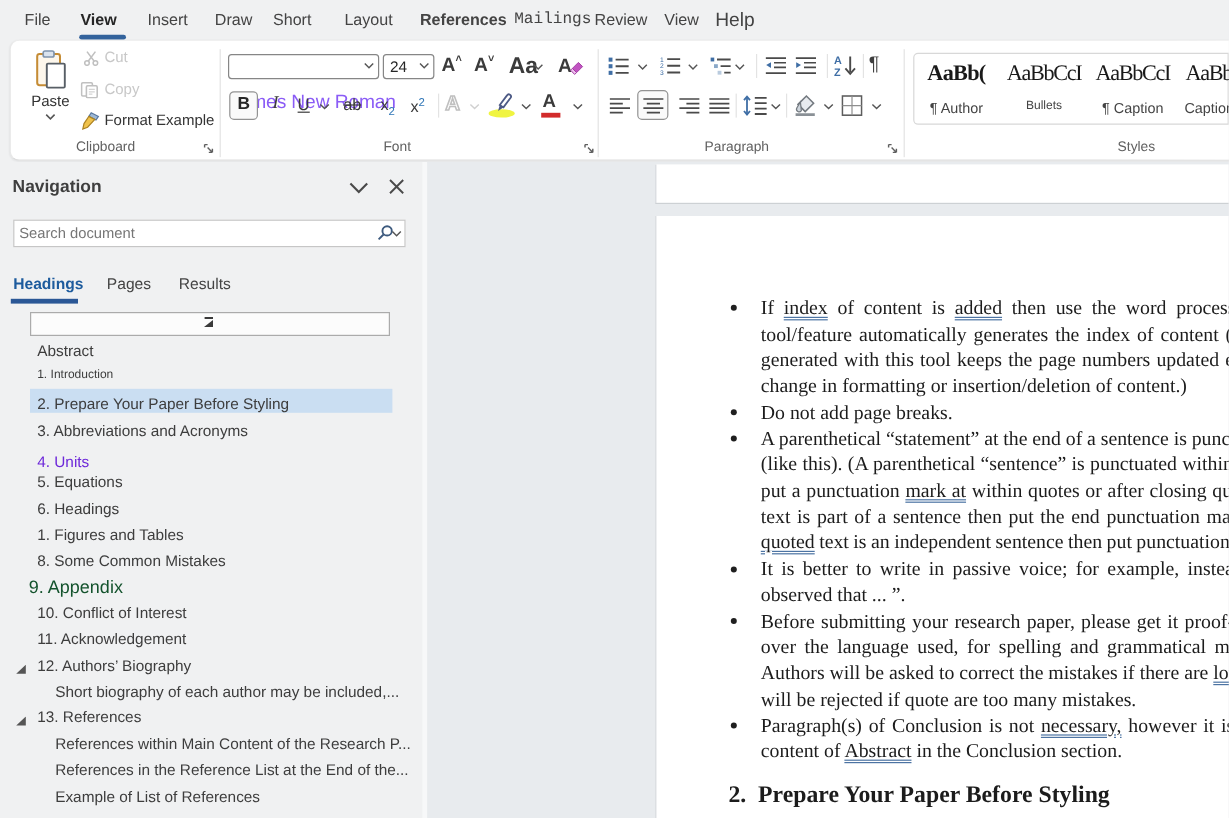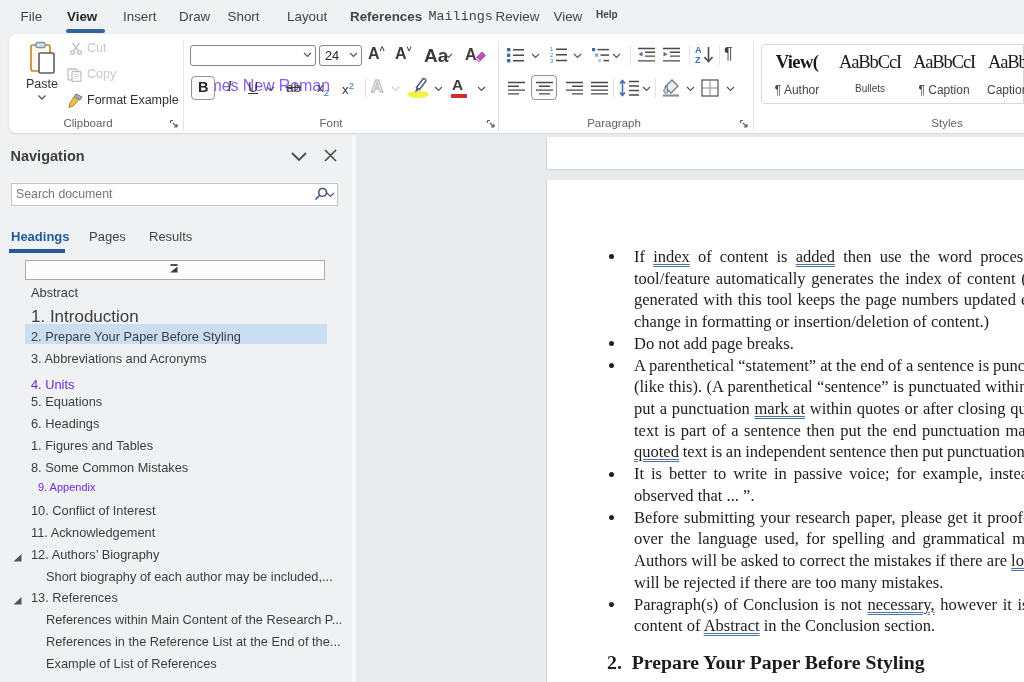--- a/index.html
+++ b/index.html
@@ -13,21 +13,21 @@
 <div class="abs nowrap" style="left:20.5px;top:9px;font-size:13.4px;font-weight:400;color:#444;">File</div>
 <div class="abs nowrap" style="left:67px;top:9px;font-size:13.4px;font-weight:600;color:#262626;">View</div>
 <div class="abs nowrap" style="left:123px;top:9px;font-size:13.4px;font-weight:400;color:#444;">Insert</div>
 <div class="abs nowrap" style="left:179px;top:9px;font-size:13.4px;font-weight:400;color:#444;">Draw</div>
 <div class="abs nowrap" style="left:227.5px;top:9px;font-size:13.4px;font-weight:400;color:#444;">Short</div>
 <div class="abs nowrap" style="left:287px;top:9px;font-size:13.4px;font-weight:400;color:#444;">Layout</div>
 <div class="abs nowrap" style="left:350px;top:9px;font-size:13.4px;font-weight:700;color:#444;">References</div>
 <div class="abs nowrap" style="left:428.5px;top:9px;font-size:13.4px;font-weight:400;color:#444;font-family:Liberation Mono, monospace;">Mailings</div>
 <div class="abs nowrap" style="left:495.5px;top:9px;font-size:13.4px;font-weight:400;color:#444;">Review</div>
 <div class="abs nowrap" style="left:553.5px;top:9px;font-size:13.4px;font-weight:400;color:#444;">View</div>
-<div class="abs nowrap" style="left:596px;top:9px;font-size:10px;font-weight:700;color:#444;">Help</div>
+<div class="abs nowrap" style="left:596px;top:9px;font-size:16px;font-weight:400;color:#444;">Help</div>
 <div class="abs" style="left:66px;top:29px;width:39px;height:3.5px;background:#33639c;border-radius:2px;"></div>
 <div class="abs" style="left:8px;top:33px;width:1020px;height:101px;background:#ffffff;border-left:1px solid #e8e8e8;border-top:1px solid #ececec;border-bottom:1px solid #dcdcdc;border-radius:8px 0 0 8px;box-sizing:border-box;box-shadow:0 1px 1.5px rgba(0,0,0,.05);"></div>
 <div class="abs" style="left:182.5px;top:41px;width:1px;height:90px;background:#e3e3e3;"></div>
 <div class="abs" style="left:497.5px;top:41px;width:1px;height:90px;background:#e3e3e3;"></div>
 <div class="abs" style="left:752.5px;top:41px;width:1px;height:90px;background:#e3e3e3;"></div>
 <div class="abs nowrap" style="left:88px;top:117px;transform:translateX(-50%);font-size:11.5px;color:#616161;">Clipboard</div>
 <div class="abs nowrap" style="left:331px;top:117px;transform:translateX(-50%);font-size:11.5px;color:#616161;">Font</div>
 <div class="abs nowrap" style="left:614px;top:117px;transform:translateX(-50%);font-size:11.5px;color:#616161;">Paragraph</div>
 <div class="abs nowrap" style="left:947px;top:117px;transform:translateX(-50%);font-size:11.5px;color:#616161;">Styles</div>
 <div class="abs" style="left:169px;top:119px;">
@@ -268,21 +268,21 @@
 <rect x="1" y="1" width="16" height="16" fill="none" stroke="#5d5d5d" stroke-width="1.3"></rect>
 <path d="M9 1 V17 M1 9 H17" stroke="#8f8f8f" stroke-width="1"></path>
 </svg>
   </div>
 <div class="abs" style="left:726px;top:86px;">
     <svg width="9" height="6" viewBox="0 0 9 6">
       <path d="M1 1 L4.5 4.5 L8 1" stroke="#555" stroke-width="1.2" fill="none"></path>
     </svg>
   </div>
 <div class="abs" style="left:761px;top:44px;width:263px;height:60px;background:#fff;border:1px solid #d8d8d8;border-radius:4px 0 0 4px;box-sizing:border-box;"></div>
-<div class="abs nowrap" style="left:797px;top:52px;transform:translateX(-50%);font-family:'Liberation Serif',serif;font-size:18.5px;letter-spacing:-0.6px;font-weight:700;color:#1a1a1a;">View(</div>
+<div class="abs nowrap" style="left:797px;top:52px;transform:translateX(-50%);font-family:'Liberation Serif',serif;font-size:18.5px;letter-spacing:-0.6px;font-weight:700;color:#1a1a1a;">AaBb(</div>
 <div class="abs nowrap" style="left:797px;top:83px;transform:translateX(-50%);font-size:12px;color:#444;">¶ Author</div>
 <div class="abs nowrap" style="left:870px;top:52px;transform:translateX(-50%);font-family:'Liberation Serif',serif;font-size:18.5px;letter-spacing:-1.1px;font-weight:400;color:#1a1a1a;">AaBbCcI</div>
 <div class="abs nowrap" style="left:870px;top:83px;transform:translateX(-50%);font-size:10px;color:#444;">Bullets</div>
 <div class="abs nowrap" style="left:944px;top:52px;transform:translateX(-50%);font-family:'Liberation Serif',serif;font-size:18.5px;letter-spacing:-1.1px;font-weight:400;color:#1a1a1a;">AaBbCcI</div>
 <div class="abs nowrap" style="left:944px;top:83px;transform:translateX(-50%);font-size:12px;color:#444;">¶ Caption</div>
 <div class="abs nowrap" style="left:988px;top:52px;font-family:'Liberation Serif',serif;font-size:18.5px;letter-spacing:-1.1px;color:#1a1a1a;">AaBbC</div>
 <div class="abs nowrap" style="left:987px;top:83px;font-size:12px;color:#444;">Caption</div>
 <div class="abs" style="left:0;top:135px;width:356px;height:547px;background:#f0f1f2;"></div>
 <div class="abs" style="left:352px;top:135px;width:4px;height:547px;background:#f7f8f9;"></div>
 <div class="abs nowrap" style="left:10.5px;top:148px;font-size:14.5px;font-weight:600;color:#3f3f3f;">Navigation</div>
@@ -315,29 +315,29 @@
 <div class="abs" style="left:9px;top:249px;width:56px;height:3.6px;background:#2a5796;"></div>
 <div class="abs" style="left:25px;top:260px;width:300px;height:19.5px;background:#fcfcfc;border:1px solid #ababab;box-sizing:border-box;"></div>
 <div class="abs" style="left:168px;top:264px;">
     <svg width="12" height="10" viewBox="0 0 12 10">
 <path d="M2.5 1 h7" stroke="#3a3a3a" stroke-width="1.8"></path>
 <path d="M9.5 8.6 L2 8.6 L9.5 2.6 Z" fill="#3a3a3a"></path>
 </svg>
   </div>
 <div class="abs" style="left:25px;top:324.0px;width:302px;height:19.5px;background:#cadef2;"></div>
 <div class="abs nowrap" style="left:31px;top:285.2px;font-size:12.8px;color:#3d3d3d;">Abstract</div>
-<div class="abs nowrap" style="left:31px;top:307.0px;font-size:17px;color:#3d3d3d;">1. Introduction</div>
+<div class="abs nowrap" style="left:31px;top:307.0px;font-size:10px;color:#3d3d3d;">1. Introduction</div>
 <div class="abs nowrap" style="left:31px;top:328.8px;font-size:12.8px;color:#3d3d3d;">2. Prepare Your Paper Before Styling</div>
 <div class="abs nowrap" style="left:31px;top:350.6px;font-size:12.8px;color:#3d3d3d;">3. Abbreviations and Acronyms</div>
 <div class="abs nowrap" style="left:31px;top:377px;font-size:12.8px;color:#6d28d9;">4. Units</div>
 <div class="abs nowrap" style="left:31px;top:394.2px;font-size:12.8px;color:#3d3d3d;">5. Equations</div>
 <div class="abs nowrap" style="left:31px;top:416.0px;font-size:12.8px;color:#3d3d3d;">6. Headings</div>
 <div class="abs nowrap" style="left:31px;top:437.8px;font-size:12.8px;color:#3d3d3d;">1. Figures and Tables</div>
 <div class="abs nowrap" style="left:31px;top:459.6px;font-size:12.8px;color:#3d3d3d;">8. Some Common Mistakes</div>
-<div class="abs nowrap" style="left:38px;top:481.4px;font-size:11px;color:#6d28d9;">9. Appendix</div>
+<div class="abs nowrap" style="left:24px;top:481.4px;font-size:15px;color:#14532d;">9. Appendix</div>
 <div class="abs nowrap" style="left:31px;top:503.2px;font-size:12.8px;color:#3d3d3d;">10. Conflict of Interest</div>
 <div class="abs nowrap" style="left:31px;top:525.0px;font-size:12.8px;color:#3d3d3d;">11. Acknowledgement</div>
 <div class="abs nowrap" style="left:31px;top:546.8px;font-size:12.8px;color:#3d3d3d;">12. Authors’ Biography</div>
 <div class="abs nowrap" style="left:46px;top:568.6px;font-size:12.8px;color:#3d3d3d;">Short biography of each author may be included,...</div>
 <div class="abs nowrap" style="left:31px;top:590.4px;font-size:12.8px;color:#3d3d3d;">13. References</div>
 <div class="abs nowrap" style="left:46px;top:612.2px;font-size:12.8px;color:#3d3d3d;">References within Main Content of the Research P...</div>
 <div class="abs nowrap" style="left:46px;top:634.0px;font-size:12.8px;color:#3d3d3d;">References in the Reference List at the End of the...</div>
 <div class="abs nowrap" style="left:46px;top:655.8px;font-size:12.8px;color:#3d3d3d;">Example of List of References</div>
 <div class="abs" style="left:13px;top:553.5px;">
     <svg width="9" height="8" viewBox="0 0 9 8">
@@ -366,17 +366,17 @@
 <div class="abs nowrap doc" style="left:634px;top:398.01px;height:21.73px;word-spacing:0.6px;">put a punctuation <span style="text-decoration:underline double #4d74a3;text-underline-offset:2px;text-decoration-thickness:1px;">mark at</span> within quotes or after closing quote</div>
 <div class="abs nowrap doc" style="left:634px;top:419.74px;height:21.73px;word-spacing:1.4px;">text is part of a sentence then put the end punctuation mark</div>
 <div class="abs nowrap doc" style="left:634px;top:441.47px;height:21.73px;word-spacing:-0.4px;"><span style="text-decoration:underline double #4d74a3;text-underline-offset:2px;text-decoration-thickness:1px;">quoted</span> text is an independent sentence then put punctuation</div>
 <div class="abs" style="left:609px;top:471.50000000000006px;width:5px;height:5px;border-radius:50%;background:#1f1f1f;"></div>
 <div class="abs nowrap doc" style="left:634px;top:463.20000000000005px;height:21.73px;word-spacing:2.8px;">It is better to write in passive voice; for example, instead</div>
 <div class="abs nowrap doc" style="left:634px;top:484.93px;height:21.73px;">observed that ... ”.</div>
 <div class="abs" style="left:609px;top:514.9599999999999px;width:5px;height:5px;border-radius:50%;background:#1f1f1f;"></div>
 <div class="abs nowrap doc" style="left:634px;top:506.65999999999997px;height:21.73px;word-spacing:1.1px;">Before submitting your research paper, please get it proof-</div>
 <div class="abs nowrap doc" style="left:634px;top:528.39px;height:21.73px;word-spacing:3.0px;">over the language used, for spelling and grammatical mistakes.</div>
 <div class="abs nowrap doc" style="left:634px;top:550.12px;height:21.73px;word-spacing:0.0px;">Authors will be asked to correct the mistakes if there are <span style="text-decoration:underline double #4d74a3;text-underline-offset:2px;text-decoration-thickness:1px;">low</span></div>
-<div class="abs nowrap doc" style="left:634px;top:571.85px;height:21.73px;">will be rejected if there are too many mistakes.</div>
+<div class="abs nowrap doc" style="left:634px;top:571.85px;height:21.73px;">will be rejected if quote are too many mistakes.</div>
 <div class="abs" style="left:609px;top:601.88px;width:5px;height:5px;border-radius:50%;background:#1f1f1f;"></div>
 <div class="abs nowrap doc" style="left:634px;top:593.58px;height:21.73px;word-spacing:1.5px;">Paragraph(s) of Conclusion is not <span style="text-decoration:underline double #4d74a3;text-underline-offset:2px;text-decoration-thickness:1px;">necessary,</span> however it is</div>
 <div class="abs nowrap doc" style="left:634px;top:615.3100000000001px;height:21.73px;">content of <span style="text-decoration:underline double #4d74a3;text-underline-offset:2px;text-decoration-thickness:1px;">Abstract</span> in the Conclusion section.</div>
 <div class="abs nowrap" style="left:607px;top:651.3px;font-family:'Liberation Serif',serif;font-size:19.8px;font-weight:700;color:#1c1c1c;">2.&nbsp;&nbsp;Prepare Your Paper Before Styling</div>
 
 </body></html>

